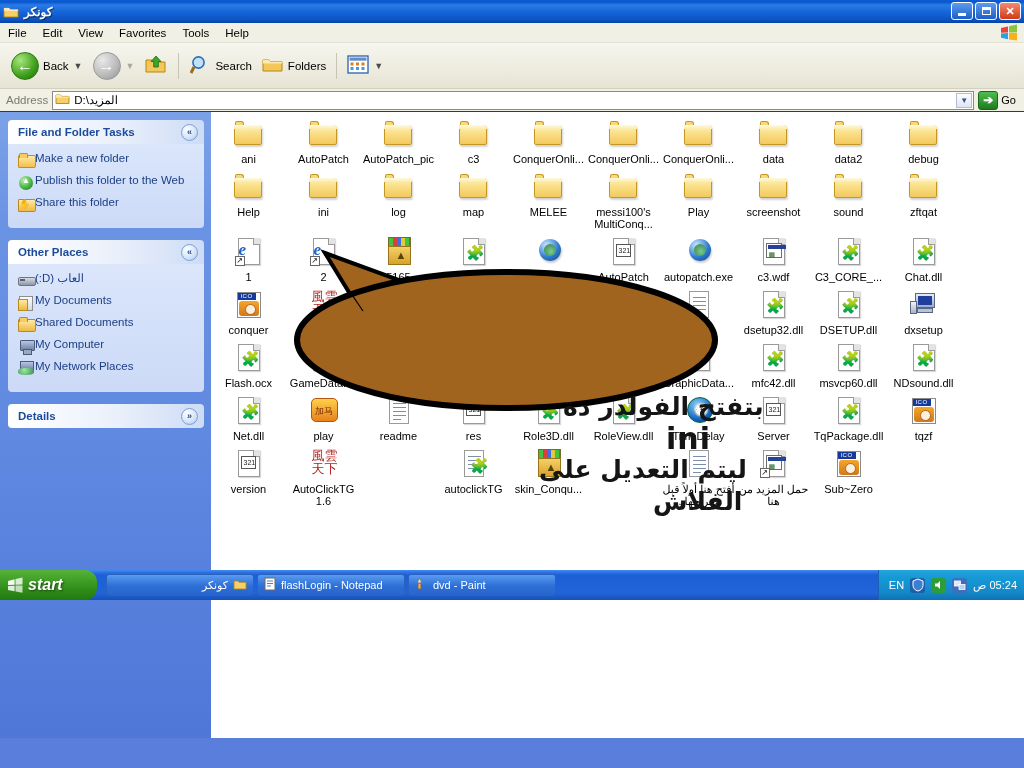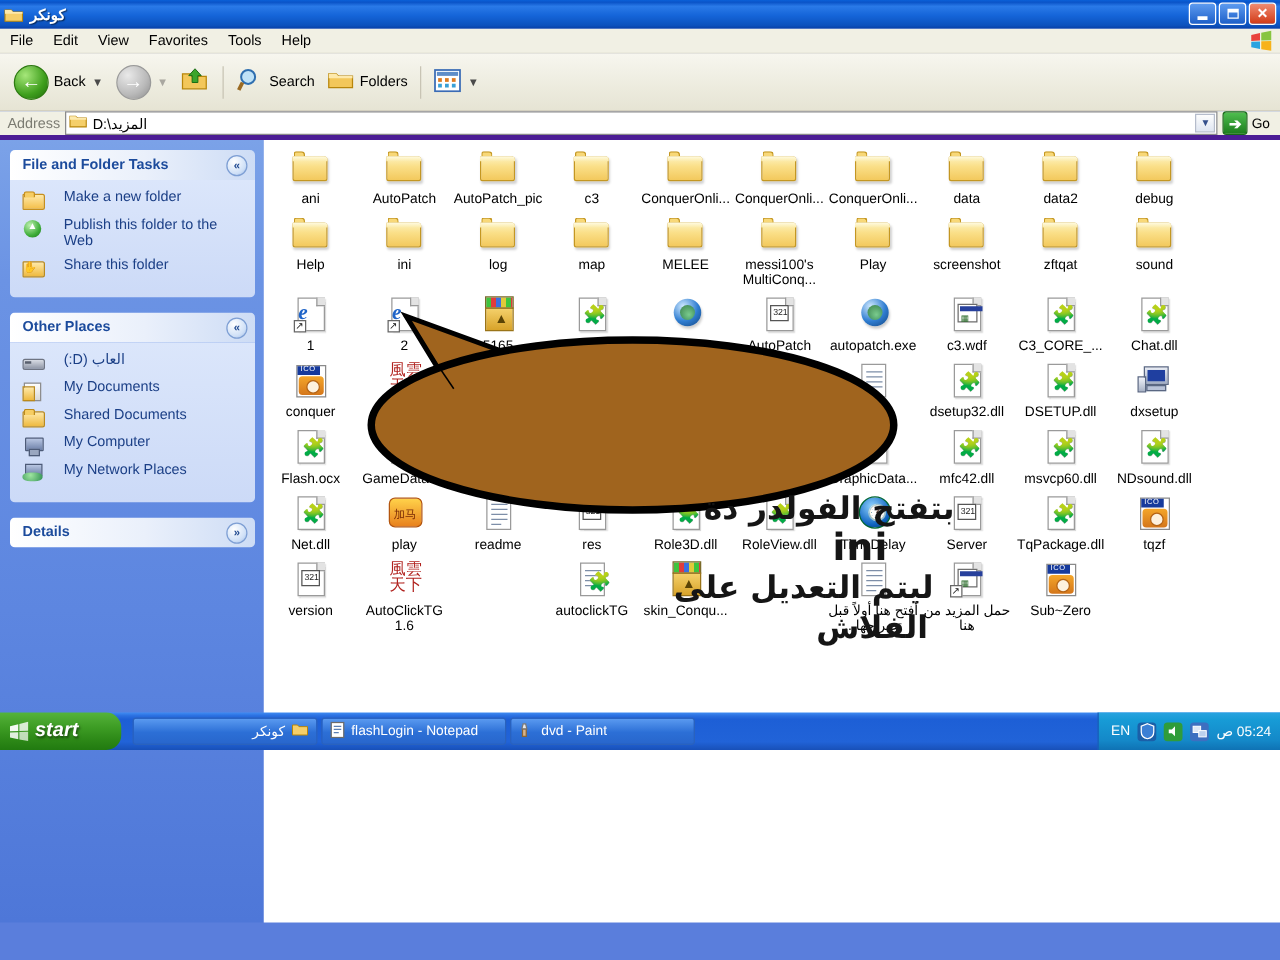--- a/index.html
+++ b/index.html
@@ -67,21 +67,21 @@
   .circ-grey  { background: radial-gradient(circle at 32% 28%, #e9e9e9, #b9b9b9 60%, #8d8d8d); border:1px solid #9a9a9a;}
   .arrowglyph { position:absolute; left:0; top:0; width:100%; height:100%;
       display:flex; align-items:center; justify-content:center; color:#fff; font-size:16px; font-weight:bold; }
   .dropcaret { font-size: 9px; color: #4a4a4a; margin-left: 1px; }
   .dropcaret.dim { color: #a9a7a0; }
 
   
   .addressbar {
     position: absolute; left: 0; top: 89px; width: 1024px; height: 23px;
     background: #f1f0e4; display: flex; align-items: center; gap: 4px;
-    border-bottom: 4px solid #4c1d95;
+    border-bottom: 1px solid #4c1d95;
   }
   .addr-label { color: #7b7b72; font-size: 11.5px; padding-left: 6px; }
   .addr-field {
     flex: 1; height: 19px; background: #fff; border: 1px solid #8a8a8a;
     display: flex; align-items: center; gap: 4px; padding: 0 2px; position: relative;
   }
   .addr-text { font-size: 11.5px; color: #000; direction: rtl; unicode-bidi: plaintext; }
   .addr-caret {
     position: absolute; right: 1px; top: 1px; width: 16px; height: 15px;
     background: linear-gradient(to bottom,#fdfdfd,#dfe6f2);
@@ -116,21 +116,21 @@
   .chev {
     width: 17px; height: 17px; border-radius: 50%;
     background: radial-gradient(circle at 35% 30%, #ffffff, #cfe0f7 65%, #9cb8e4);
     border: 1px solid #7e9fd4; color:#234c92; font-size:9px;
     display:flex; align-items:center; justify-content:center; font-weight:bold;
   }
   .panel-body {
     background: linear-gradient(to bottom,#dbe6fb 0%, #ccdaf7 100%);
     padding: 8px 8px 10px 10px;
   }
-  .ptask { display: flex; align-items: flex-start; gap: 16px; margin-bottom: 6px; }
+  .ptask { display: flex; align-items: flex-start; gap: 0; margin-bottom: 6px; }
   .ptask .tlabel { color: #1b3f86; font-size: 11.5px; line-height: 13px; }
   .ptask .tlabel.rtl { direction: rtl; unicode-bidi: plaintext; }
 
   
   .ico { width: 17px; height: 16px; flex: none; position: relative; }
   .ico.folder-open::before {
     content:""; position:absolute; left:0; top:3px; width:16px; height:11px;
     background: linear-gradient(to bottom,#ffe9a8,#f4bf4a); border:1px solid #c68f1d; border-radius:1px 2px 2px 1px;
   }
   .ico.folder-open::after {
@@ -676,29 +676,29 @@
                 <span class="bf-lip"></span>
               </span>
               <span class="fname">screenshot</span>
             </div>
             <div class="fitem">
               <span class="bigicon">
                 <span class="bf-back"></span>
                 <span class="bf-body"></span>
                 <span class="bf-lip"></span>
               </span>
+              <span class="fname">sound</span>
+            </div>
+            <div class="fitem">
+              <span class="bigicon">
+                <span class="bf-back"></span>
+                <span class="bf-body"></span>
+                <span class="bf-lip"></span>
+              </span>
               <span class="fname">zftqat</span>
-            </div>
-            <div class="fitem">
-              <span class="bigicon">
-                <span class="bf-back"></span>
-                <span class="bf-body"></span>
-                <span class="bf-lip"></span>
-              </span>
-              <span class="fname">sound</span>
             </div>
           </div>
           <div class="grid-row">
             <div class="fitem">
               <span class="bigicon">
                 <span class="doc">
                   <span class="doc-fold"></span>
                 </span>
                 <span class="ie-e">e</span>
                 <span class="shortcut-arr">↗</span>

